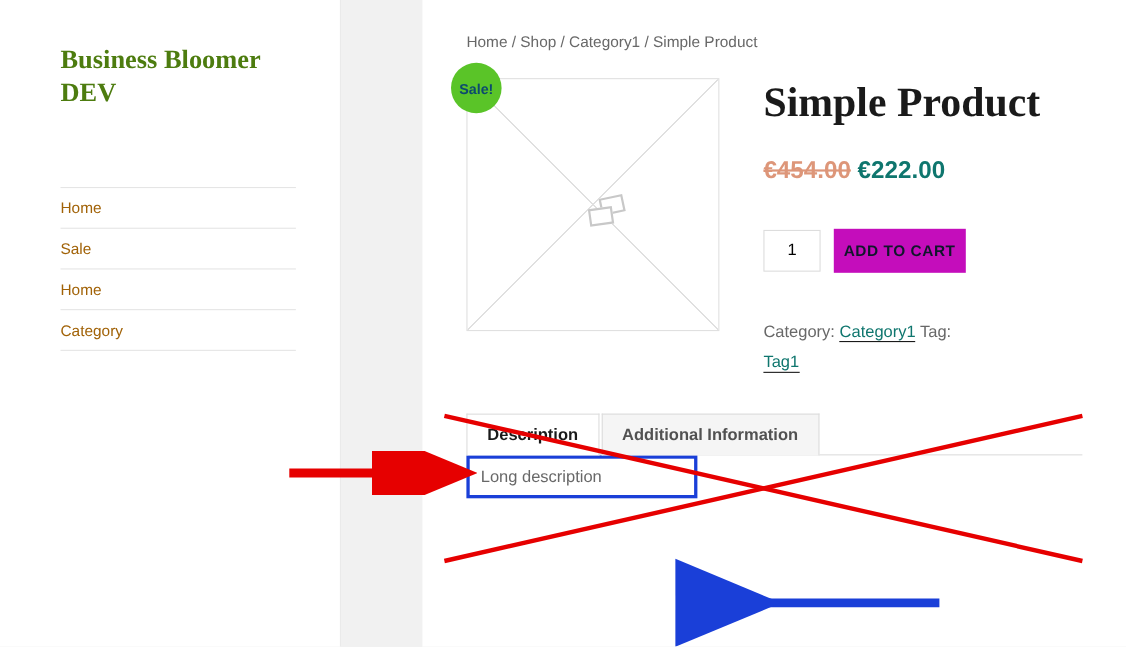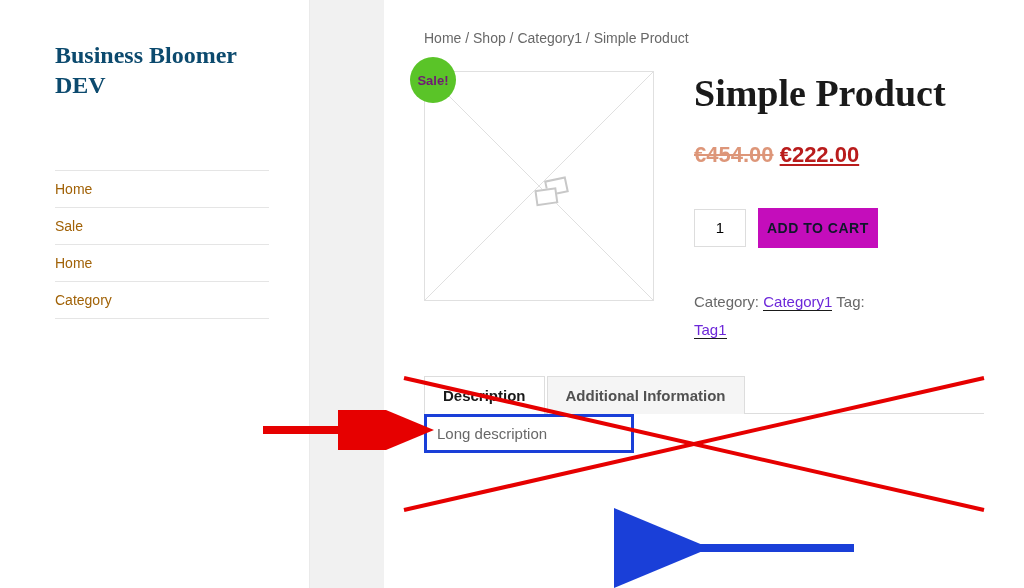--- a/index.html
+++ b/index.html
@@ -24,21 +24,21 @@
 }
 .content-wrap {
   flex: 1;
   background: #fff;
   padding: 30px 40px 0 40px;
   position: relative;
 }
 .site-title {
   font-size: 24px;
   font-weight: 700;
-  color: #0c4a6e;
+  color: #4d7c0f;
   line-height: 1.25;
   margin-bottom: 70px;
 }
 .nav-list { list-style: none; }
 .nav-list li {
   border-top: 1px solid #e5e5e5;
   padding: 10px 0;
   font-family: Arial, sans-serif;
   font-size: 14px;
   color: #a16207;
@@ -64,21 +64,21 @@
   background:
     linear-gradient(to top right, transparent calc(50% - .5px), #e0e0e0 calc(50% - .5px), #e0e0e0 calc(50% + .5px), transparent calc(50% + .5px)),
     linear-gradient(to top left,  transparent calc(50% - .5px), #e0e0e0 calc(50% - .5px), #e0e0e0 calc(50% + .5px), transparent calc(50% + .5px));
 }
 .sale-badge {
   position: absolute;
   top: -15px; left: -15px;
   width: 46px; height: 46px;
   background: #5ac428;
   border-radius: 50%;
-  color: #701a75;
+  color: #0c4a6e;
   font-family: Arial, sans-serif;
   font-size: 13px;
   font-weight: 700;
   display: flex; align-items: center; justify-content: center;
 }
 .placeholder-icon {
   position: absolute;
   top: 50%; left: 50%;
   transform: translate(-50%, -50%) rotate(-12deg);
 }
@@ -93,21 +93,21 @@
 
 .summary { flex: 1; }
 .product-title {
   font-size: 38px;
   font-weight: 700;
   line-height: 1.2;
   margin-bottom: 25px;
 }
 .price { font-size: 22px; font-weight: 700; margin-bottom: 40px; font-family: Arial, sans-serif; }
 .old-price { color: #c2410c; text-decoration: line-through; opacity: .55; }
-.new-price { color: #b91c1c; text-decoration: underline; }
+.new-price { color: #0f766e; }
 
 .buy-row { display: flex; gap: 12px; align-items: center; margin-bottom: 40px; }
 .qty-input {
   width: 52px; height: 38px;
   border: 1px solid #ddd;
   text-align: center;
   font-size: 15px;
   font-family: Arial, sans-serif;
 }
 .add-btn {
@@ -120,21 +120,21 @@
   letter-spacing: .5px;
   padding: 12px 9px;
   cursor: pointer;
 }
 .meta {
   font-family: Arial, sans-serif;
   font-size: 15px;
   color: #686868;
   line-height: 1.9;
 }
-.meta .ul { color: #6d28d9; border-bottom: 1px solid #1a1a1a; text-align: center; }
+.meta .ul { color: #0f766e; border-bottom: 1px solid #1a1a1a; text-align: center; }
 
 .tabs {
   margin-top: 30px;
   border-bottom: 1px solid #ddd;
   display: flex;
   gap: 2px;
 }
 .tab {
   font-family: Arial, sans-serif;
   font-weight: 700;

